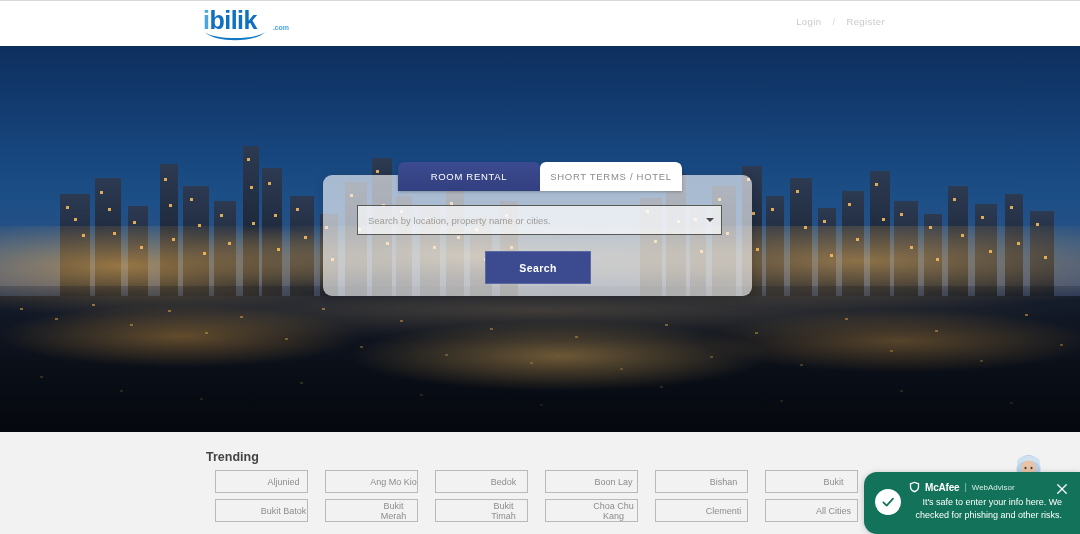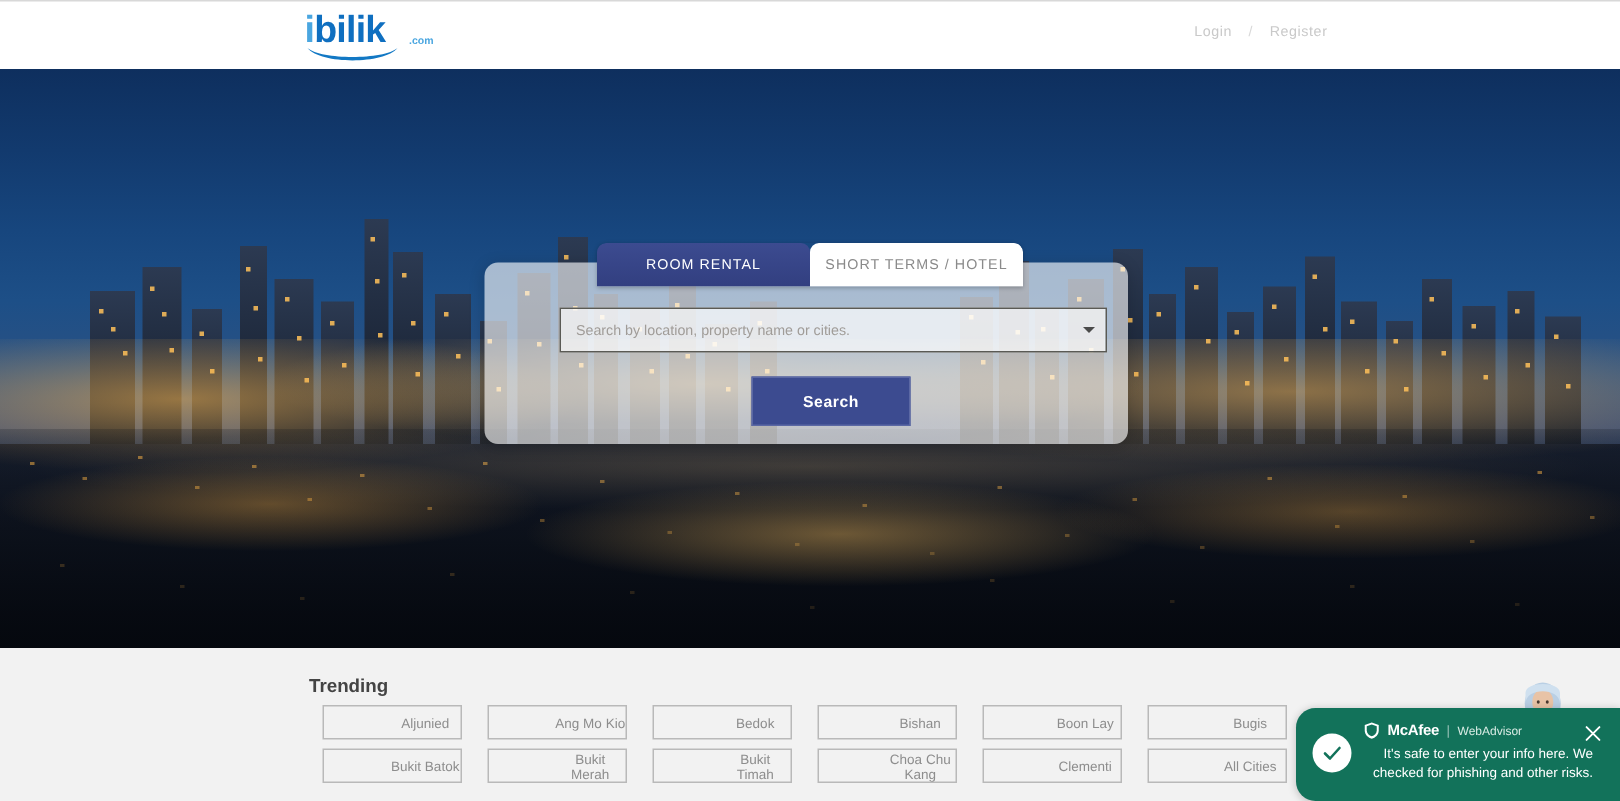--- a/index.html
+++ b/index.html
@@ -426,21 +426,21 @@
     <div class="hero-lower"></div>
   </div>
 
   <div class="search-card"></div>
 
   <div class="tabs">
     <div class="tab active">ROOM RENTAL</div>
     <div class="tab inactive">SHORT TERMS / HOTEL</div>
   </div>
 
-  <div style="position:absolute; left:323px; top:175px; width:429px; height:121px; z-index:11;margin-left:16px;">
+  <div style="position:absolute; left:323px; top:175px; width:429px; height:121px; z-index:11;">
     <div class="search-input-wrap">
       <input class="search-input" type="text" placeholder="Search by location, property name or cities." style="">
       <span class="search-caret">
         <span class="caret-tri"></span>
       </span>
     </div>
     <button class="search-btn">Search</button>
   </div>
 
   <div class="trending">
@@ -449,27 +449,27 @@
       <div class="tag-cell">
           <button class="tag">Aljunied</button>
         </div>
       <div class="tag-cell">
           <button class="tag">Ang Mo Kio</button>
         </div>
       <div class="tag-cell">
           <button class="tag">Bedok</button>
         </div>
       <div class="tag-cell">
+          <button class="tag">Boon Lay</button>
+        </div>
+      <div class="tag-cell">
           <button class="tag">Bishan</button>
         </div>
       <div class="tag-cell">
-          <button class="tag">Boon Lay</button>
-        </div>
-      <div class="tag-cell">
-          <button class="tag">Bugis</button>
+          <button class="tag">Bukit</button>
         </div>
       <div class="tag-cell">
           <button class="tag">Bukit Batok</button>
         </div>
       <div class="tag-cell">
           <button class="tag">Bukit Merah</button>
         </div>
       <div class="tag-cell">
           <button class="tag">Bukit Timah</button>
         </div>

